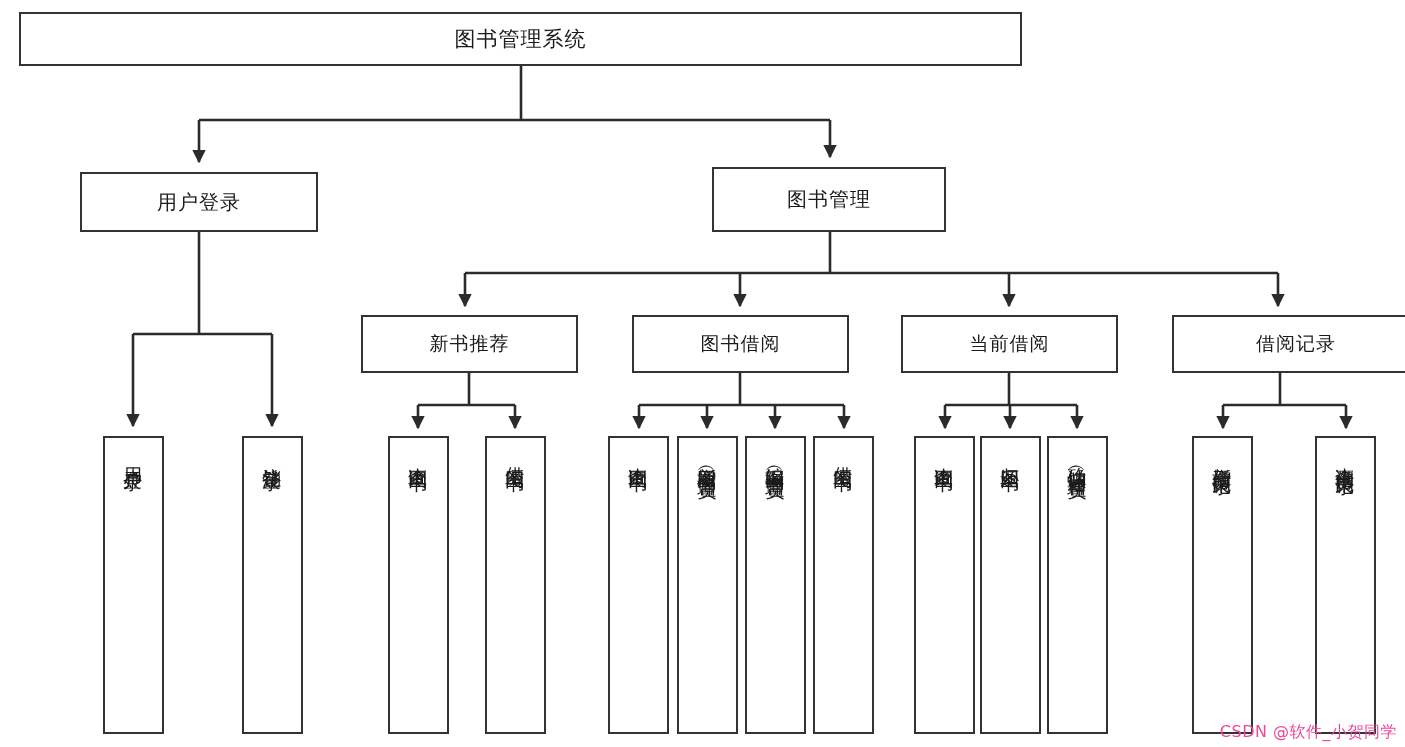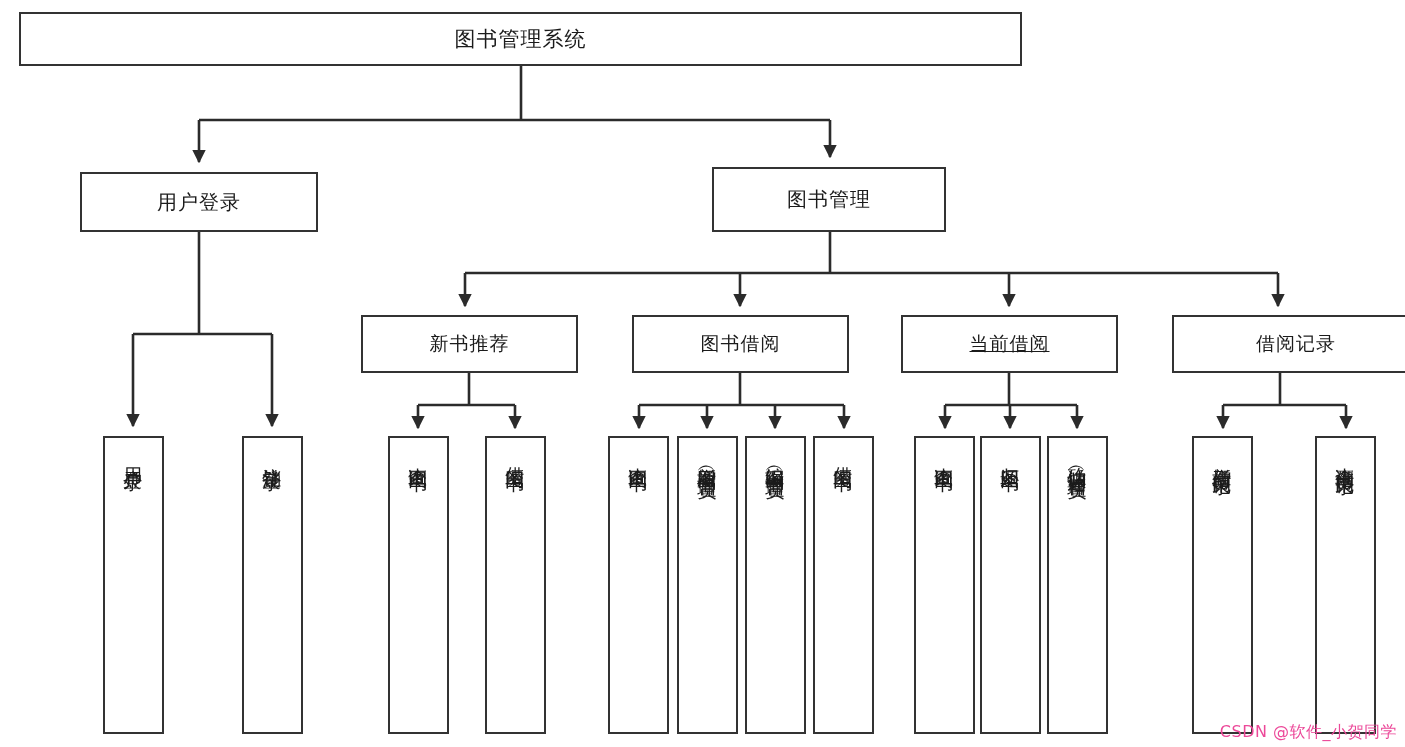--- a/index.html
+++ b/index.html
@@ -135,21 +135,21 @@
   <div class="node level1" style="left:712px; top:167px; width:234px; height:65px;text-align:center;">
     <span>图书管理</span>
   </div>
 
   <div class="node level2" style="left:632px; top:315px; width:217px; height:58px;">
     <span>图书借阅</span>
   </div>
   <div class="node level2" style="left:361px; top:315px; width:217px; height:58px;">
     <span>新书推荐</span>
   </div>
-  <div class="node level2" style="left:901px; top:315px; width:217px; height:58px;text-decoration:underline;">
+  <div class="node level2" style="left:901px; top:315px; width:217px; height:58px;">
     <span>当前借阅</span>
   </div>
   <div class="node level2" style="left:1172px; top:315px; width:248px; height:58px;">
     <span>借阅记录</span>
   </div>
 
   <div class="node leaf" style="left:103px; top:436px; width:61px; height:298px;">
     <span class="vtext">用户登录</span>
   </div>
   <div class="node leaf" style="left:242px; top:436px; width:61px; height:298px;">

